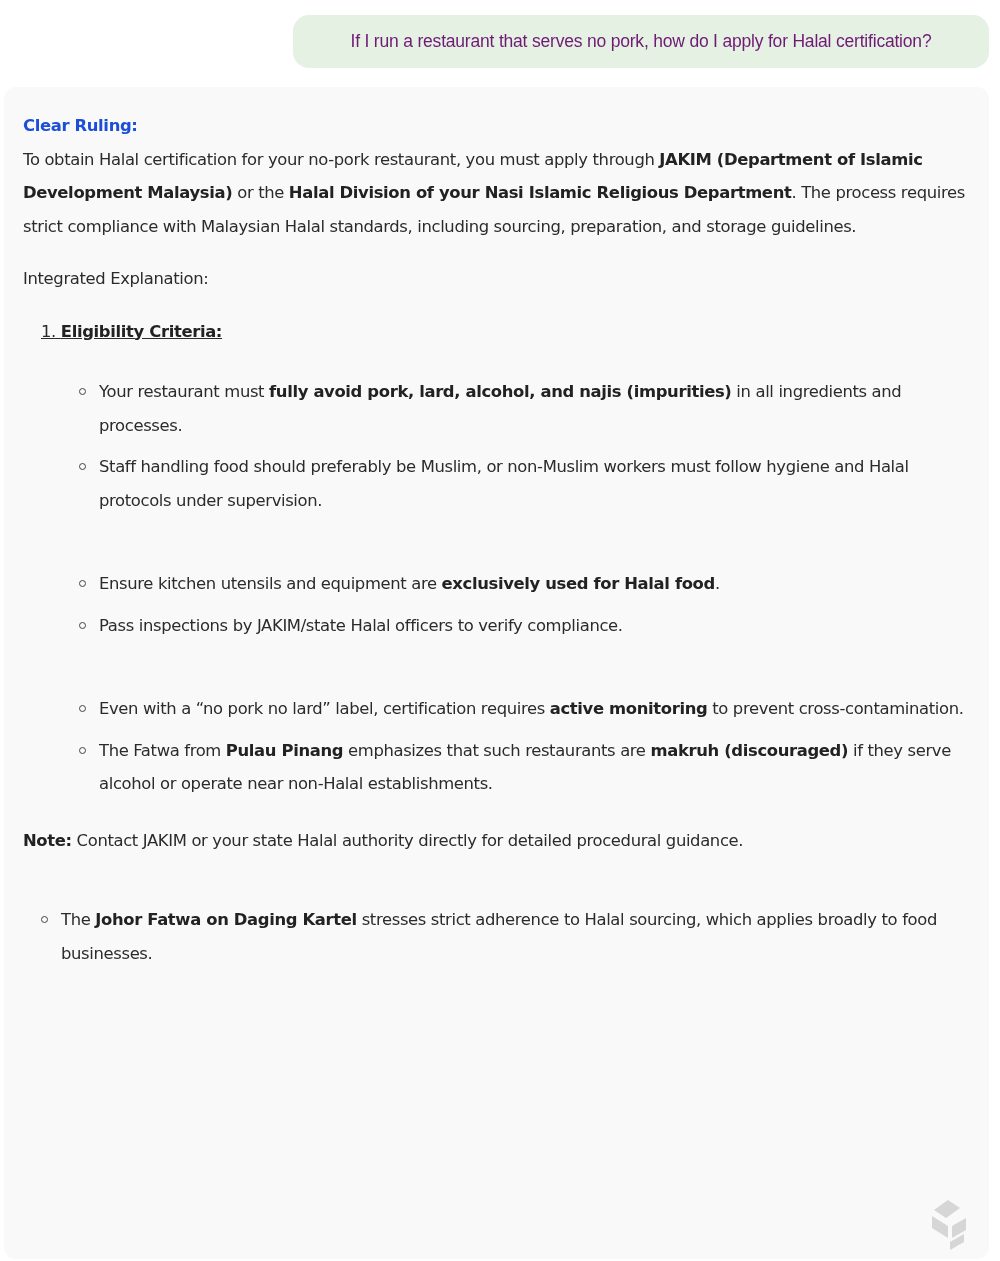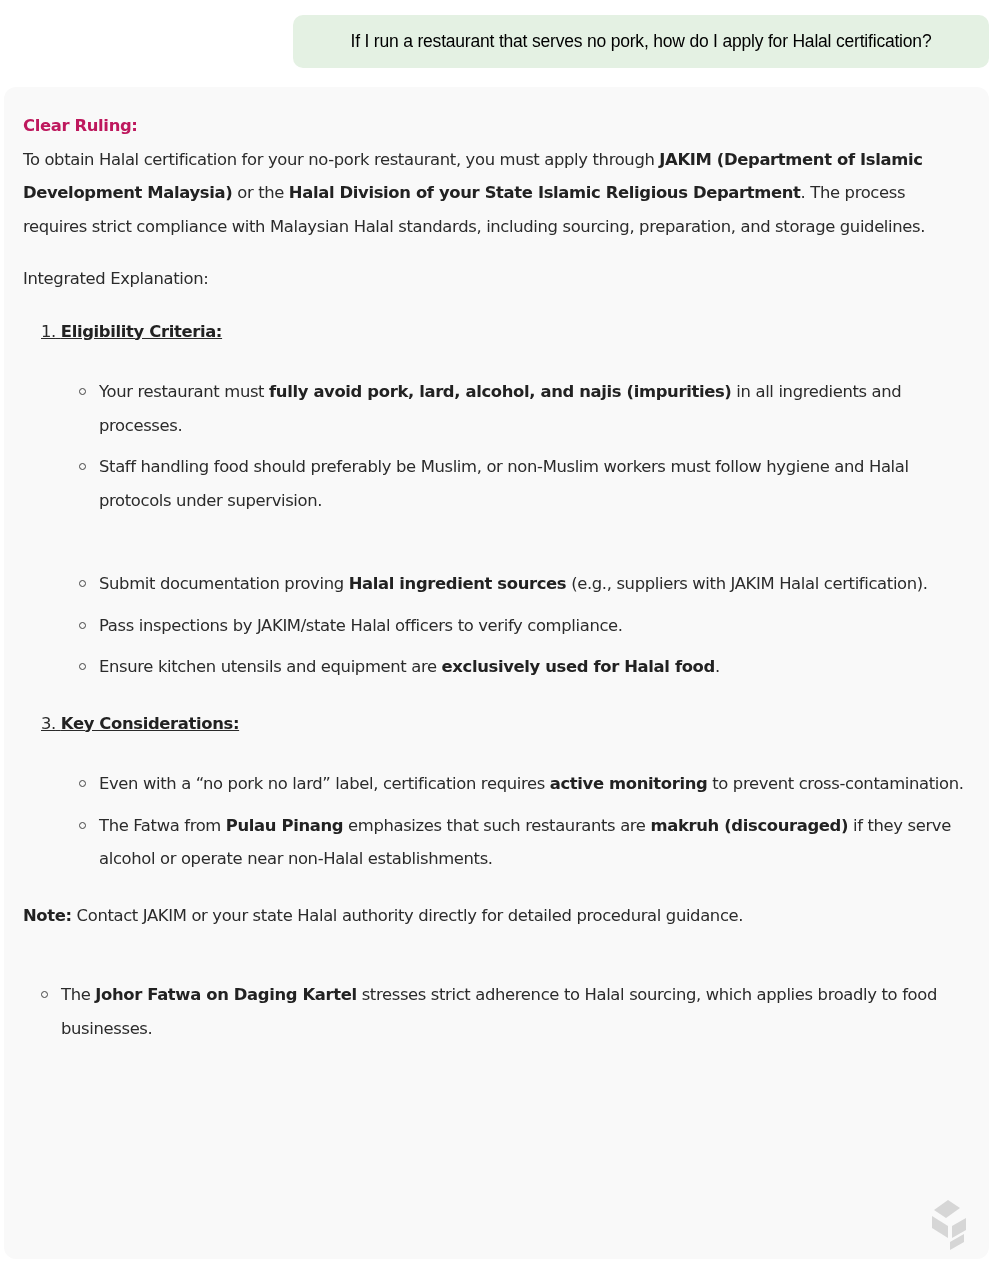--- a/index.html
+++ b/index.html
@@ -3,34 +3,34 @@
   <meta charset="utf-8">
   <style>
     html, body { margin: 0; padding: 0; }
     body {
       width: 1000px; height: 1261px; background: #ffffff; position: relative;
       overflow: hidden; color: #2b2b2b;
       font-family: "DejaVu Sans", sans-serif;
     }
     .user-bubble {
       position: absolute; top: 15px; left: 293px; width: 696px; height: 53px;
-      background: #e4f1e3; border-radius: 10px; box-sizing: border-box;
+      background: #e4f1e3; border-radius: 16px; box-sizing: border-box;
       display: flex; align-items: center; justify-content: center;
-      font-family: "Liberation Sans", sans-serif; font-size: 17.5px; color: #000000;
+      font-family: "Liberation Sans", sans-serif; font-size: 17.5px; color: #701a75;
       letter-spacing: -0.2px;
     }
     .answer-card {
       position: absolute; top: 87px; left: 4px; width: 985px; height: 1172px;
       background: #f9f9f9; border-radius: 12px; box-sizing: border-box;
       padding: 22px 18px 0 19px;
       font-size: 16.4px; line-height: 33.5px; letter-spacing: -0.35px;
     }
     .answer-card b { font-weight: bold; color: #222; }
     p { margin: 0; }
-    .heading { font-weight: bold; color: #be185d; }
+    .heading { font-weight: bold; color: #1d4ed8; }
     .gap { height: 19px; }
     .num-item { padding-left: 18px; text-decoration: underline; }
     ul.sub { list-style: none; margin: 0; padding: 0 0 0 56px; }
     ul.sub li { position: relative; padding-left: 20px; margin: 8px 0 4px 0; }
     ul.sub li::before {
       content: ""; position: absolute; left: 0; top: 13px; width: 5px; height: 5px;
       border: 1.4px solid #444; border-radius: 50%;
     }
     ul.top { padding-left: 18px; }
     .watermark {
@@ -39,42 +39,40 @@
   </style>
 </head>
 <body>
 
 <div class="user-bubble">
   <span>If I run a restaurant that serves no pork, how do I apply for Halal certification?</span>
 </div>
 
 <div class="answer-card">
   <p class="heading">Clear Ruling:</p>
-  <p><span>To obtain Halal certification for your no-pork restaurant, you must apply through </span><b>JAKIM (Department of Islamic Development Malaysia)</b><span> or the </span><b>Halal Division of your State Islamic Religious Department</b><span>. The process requires strict compliance with Malaysian Halal standards, including sourcing, preparation, and storage guidelines.</span></p>
+  <p><span>To obtain Halal certification for your no-pork restaurant, you must apply through </span><b>JAKIM (Department of Islamic Development Malaysia)</b><span> or the </span><b>Halal Division of your Nasi Islamic Religious Department</b><span>. The process requires strict compliance with Malaysian Halal standards, including sourcing, preparation, and storage guidelines.</span></p>
   <div class="gap"></div>
   <p>Integrated Explanation:</p>
   <div class="gap"></div>
 
   <p class="num-item"><span>1.</span> <b>Eligibility Criteria:</b></p>
   <div class="gap"></div>
   <ul class="sub">
     <li><span>Your restaurant must </span><b>fully avoid pork, lard, alcohol, and najis (impurities)</b><span> in all ingredients and processes.</span></li>
     <li><span>Staff handling food should preferably be Muslim, or non-Muslim workers must follow hygiene and Halal protocols under supervision.</span></li>
   </ul>
   <div class="gap"></div>
 
   <div class="gap"></div>
   <ul class="sub">
-    <li><span>Submit documentation proving </span><b>Halal ingredient sources</b><span> (e.g., suppliers with JAKIM Halal certification).</span></li>
+    <li><span>Ensure kitchen utensils and equipment are </span><b>exclusively used for Halal food</b><span>.</span></li>
     <li><span>Pass inspections by JAKIM/state Halal officers to verify compliance.</span></li>
-    <li><span>Ensure kitchen utensils and equipment are </span><b>exclusively used for Halal food</b><span>.</span></li>
   </ul>
   <div class="gap"></div>
 
-  <p class="num-item"><span>3.</span> <b>Key Considerations:</b></p>
   <div class="gap"></div>
   <ul class="sub">
     <li><span>Even with a “no pork no lard” label, certification requires </span><b>active monitoring</b><span> to prevent cross-contamination.</span></li>
     <li><span>The Fatwa from </span><b>Pulau Pinang</b><span> emphasizes that such restaurants are </span><b>makruh (discouraged)</b><span> if they serve alcohol or operate near non-Halal establishments.</span></li>
   </ul>
   <div class="gap"></div>
 
   <p><b>Note:</b><span> Contact JAKIM or your state Halal authority directly for detailed procedural guidance.</span></p>
   <div class="gap"></div>
   <div class="gap"></div>

